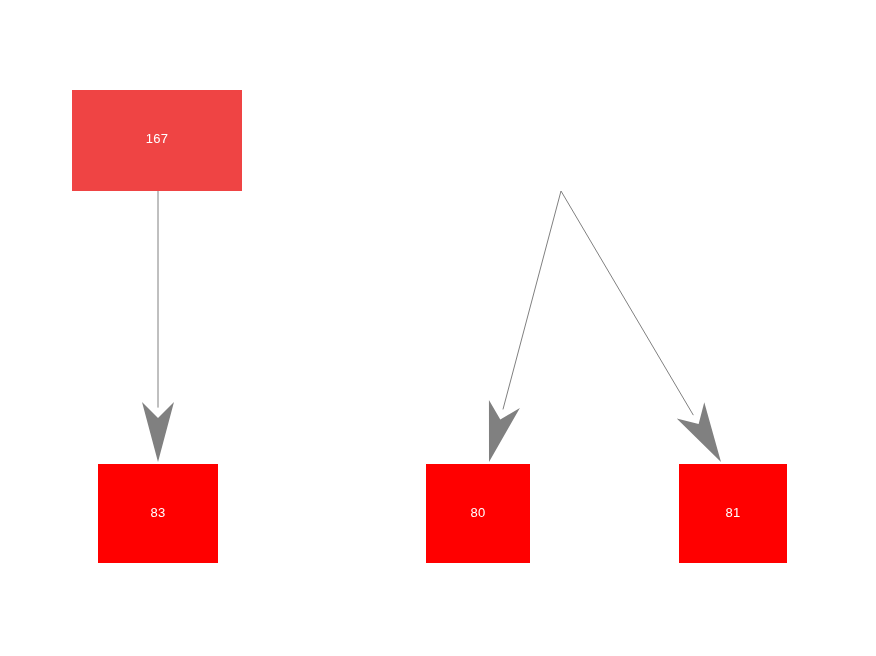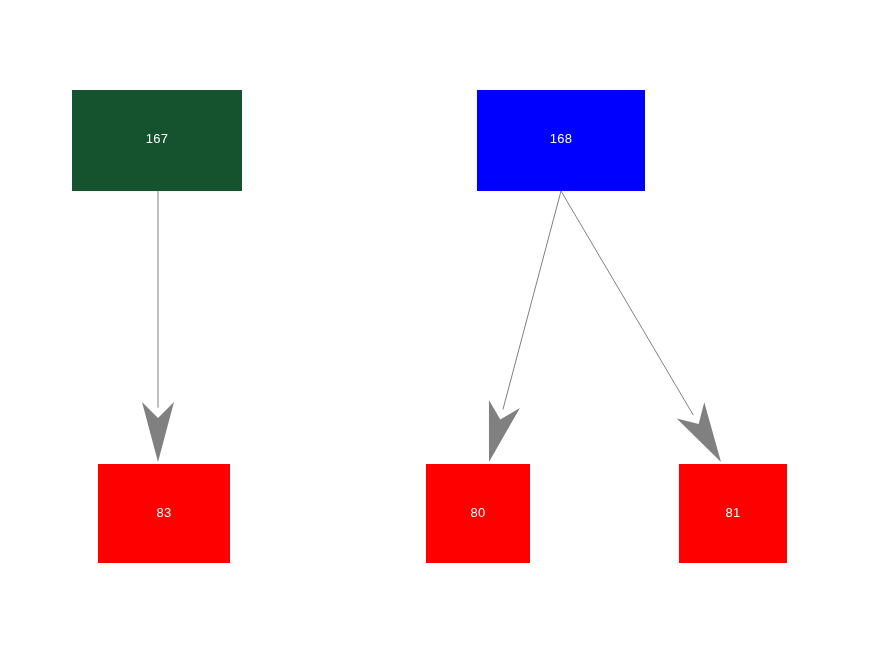--- a/index.html
+++ b/index.html
@@ -66,29 +66,26 @@
     <g id="edge-group">
         <line x1="158" y1="191" x2="158" y2="407.6" stroke="#808080" stroke-width="1"></line>
         <path d="M 158,462 L 142,402 L 158,418 L 174,402 Z" fill="#808080"></path>
         <line x1="561" y1="191" x2="502.9685416445553" y2="409.4239613100766" stroke="#808080" stroke-width="1"></line>
         <path d="M 489,462 L 488.9429389638703,399.9033274318329 L 500.29808515368444,419.47526282432665 L 519.8700205461782,408.1201166345125 Z" fill="#808080"></path>
         <line x1="561" y1="191" x2="693.3425985222061" y2="415.1552762469867" stroke="#808080" stroke-width="1"></line>
         <path d="M 721,462 L 676.7176531486058,418.4675551188218 L 698.6300429223726,424.1108851997687 L 704.2733730033195,402.19849542600184 Z" fill="#808080"></path>
       </g>
   </svg>
 
-  <div class="node node-blue" style="left:72px; top:90px; width:170px; height:101px; background:#14532d;">
+  <div class="node node-blue" style="left:72px; top:90px; width:170px; height:101px; background:#ef4444;">
     <span class="node-label">167</span>
   </div>
 
-  <div class="node node-blue" style="left:477px; top:90px; width:168px; height:101px; background:#0000ff;">
-    <span class="node-label">168</span>
-  </div>
 
-  <div class="node node-red" style="left:98px; top:464px; width:132px; height:99px; background:#ff0000;">
+  <div class="node node-red" style="left:98px; top:464px; width:120px; height:99px; background:#ff0000;">
     <span class="node-label">83</span>
   </div>
 
   <div class="node node-red" style="left:426px; top:464px; width:104px; height:99px; background:#ff0000;">
     <span class="node-label">80</span>
   </div>
 
   <div class="node node-red" style="left:679px; top:464px; width:108px; height:99px; background:#ff0000;">
     <span class="node-label">81</span>
   </div>

